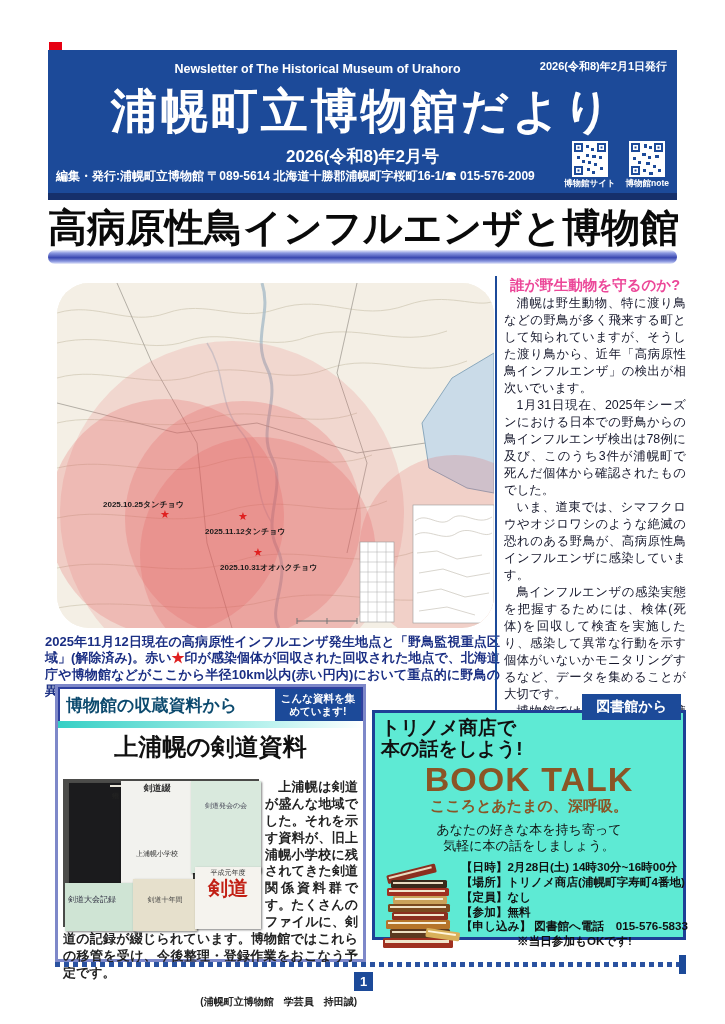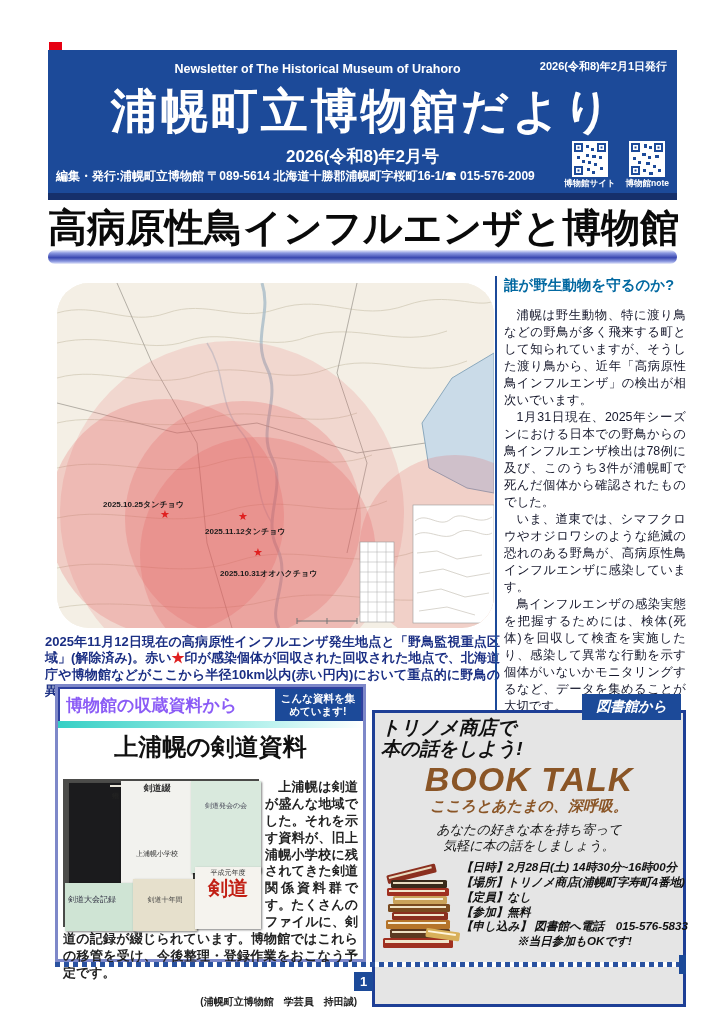--- a/index.html
+++ b/index.html
@@ -27,39 +27,39 @@
   .map{position:absolute;left:57px;top:283px;width:437px;height:345px;overflow:hidden;background:#f4efe5;border-radius:32px;}
   .map svg{position:absolute;left:0;top:0;}
   .map-star{position:absolute;color:#e02020;font-size:11px;line-height:11px;}
   .map-label{position:absolute;font-size:8px;font-weight:bold;color:#1a1a1a;white-space:nowrap;}
   .map-caption{position:absolute;left:45px;top:634px;width:455px;font-size:13px;font-weight:bold;
                color:#1b2f84;line-height:1.26;text-align:justify;}
   .map-caption .red-star{color:#e02020;}
   
   .article{position:absolute;left:495px;top:276px;width:182px;border-left:2px solid #1c4a99;padding-left:7px;
            color:#15172b;}
-  .article h3{margin:0 0 12px 0;font-size:14.5px;color:#0369a1;}
+  .article h3{margin:0 0 0 0;font-size:14.5px;text-align:center;color:#ec4899;}
   .article p{margin:0;font-size:12.4px;line-height:1.37;text-align:justify;text-indent:1em;}
   .article .credit{margin-top:3px;font-size:9.5px;text-align:right;text-indent:0;}
   
   .col-box{position:absolute;left:55px;top:684px;width:311px;height:278px;border:3px solid #7e88c9;background:#fff;box-sizing:border-box;}
   .col-head{position:relative;height:32px;border:2px solid #2e3f9e;border-bottom:none;background:#fff;display:flex;align-items:center;}
-  .col-head-label{flex:1;font-size:17px;font-weight:bold;color:#8b5cf6;padding-left:6px;white-space:nowrap;}
+  .col-head-label{flex:1;font-size:17px;font-weight:bold;color:#0c4a6e;padding-left:6px;white-space:nowrap;}
   .col-badge{width:86px;height:100%;background:#1c4a99;color:#fff;font-size:10.5px;font-weight:bold;
              line-height:1.2;display:flex;align-items:center;justify-content:center;text-align:center;padding:8px 2px;box-sizing:border-box;}
   .cyan-bar{height:7px;background:linear-gradient(to right,#35d0c5,#bdf3ef 70%,#ffffff);}
   .col-title{text-align:center;font-size:24px;font-weight:bold;color:#111;margin:3px 0 4px 0;}
   .col-content{padding:12px 5px;overflow:hidden;}
   .kendo-photo{float:left;width:196px;height:148px;background:#4c4c4a;position:relative;margin-right:6px;margin-bottom:2px;}
   .kbook{position:absolute;font-size:7px;line-height:1.1;overflow:hidden;box-shadow:1px 1px 2px rgba(0,0,0,.5);}
   .kv{writing-mode:vertical-rl;}
   .col-body{font-size:13px;font-weight:600;color:#222;line-height:1.30;text-align:justify;}
   .col-credit{clear:both;font-size:10px;font-weight:bold;color:#222;text-align:right;padding:1px 6px 0 0;}
   
-  .lib-box{position:absolute;left:372px;top:710px;width:314px;height:297px;border:3px solid #1e3f96;background:#e5e5e5;box-sizing:border-box;font-style:italic;}
+  .lib-box{position:absolute;left:372px;top:710px;width:314px;height:230px;border:3px solid #1e3f96;background:#5eead4;box-sizing:border-box;}
   .lib-badge{position:absolute;right:2px;top:-19px;background:#1c4a99;color:#fff;font-size:14px;font-weight:bold;
              padding:4px 14px;}
   .lib-title{margin:4px 0 0 6px;font-size:19px;font-weight:bold;color:#111;line-height:1.12;}
   .booktalk{text-align:center;font-size:34px;font-weight:bold;color:#8a5526;line-height:1.0;margin-top:2px;letter-spacing:1px;}
   .booktalk-sub{text-align:center;font-size:15px;font-weight:bold;color:#8a5526;margin-top:1px;}
   .lib-body{text-align:center;font-size:13px;color:#111;line-height:1.25;margin-top:6px;}
   .lib-bottom{display:flex;margin-top:6px;}
   .books-ill{width:82px;height:92px;flex:0 0 auto;margin-left:4px;}
   .lib-details{font-size:11.6px;font-weight:bold;color:#111;line-height:1.28;white-space:nowrap;}
   .lib-details div:last-child{text-align:center;}
@@ -213,21 +213,21 @@
         <line x1="240" y1="335" x2="240" y2="341"></line>
           <line x1="270" y1="335" x2="270" y2="341"></line>
           <line x1="300" y1="335" x2="300" y2="341"></line>
       </g>
     </svg>
     <div class="map-label" style="left:46px;top:216px;">2025.10.25タンチョウ</div>
     <div class="map-star" style="left:103px;top:226px;">★</div>
     <div class="map-star" style="left:181px;top:228px;">★</div>
     <div class="map-label" style="left:148px;top:243px;">2025.11.12タンチョウ</div>
     <div class="map-star" style="left:196px;top:264px;">★</div>
-    <div class="map-label" style="left:163px;top:279px;margin-top:6px;">2025.10.31オオハクチョウ</div>
+    <div class="map-label" style="left:163px;top:279px;">2025.10.31オオハクチョウ</div>
   </div>
   <div class="map-caption"><span>2025年11月12日現在の高病原性インフルエンザ発生地点と「野鳥監視重点区域」(解除済み)。赤い</span><span class="red-star">★</span><span>印が感染個体が回収された回収された地点で、北海道庁や博物館などがここから半径10km以内(赤い円内)において重点的に野鳥の異常行動や死体などをチェックして回る。</span></div>
 
   <div class="article">
     <h3>誰が野生動物を守るのか?</h3>
     <p>浦幌は野生動物、特に渡り鳥などの野鳥が多く飛来する町として知られていますが、そうした渡り鳥から、近年「高病原性鳥インフルエンザ」の検出が相次いでいます。</p>
     <p>1月31日現在、2025年シーズンにおける日本での野鳥からの鳥インフルエンザ検出は78例に及び、このうち3件が浦幌町で死んだ個体から確認されたものでした。</p>
     <p>いま、道東では、シマフクロウやオジロワシのような絶滅の恐れのある野鳥が、高病原性鳥インフルエンザに感染しています。</p>
     <p>鳥インフルエンザの感染実態を把握するためには、検体(死体)を回収して検査を実施したり、感染して異常な行動を示す個体がいないかモニタリングするなど、データを集めることが大切です。</p>
     <p>博物館では、関係機関と連携して野鳥の高病原性鳥インフルエンザの実態把握に努めています。</p>

